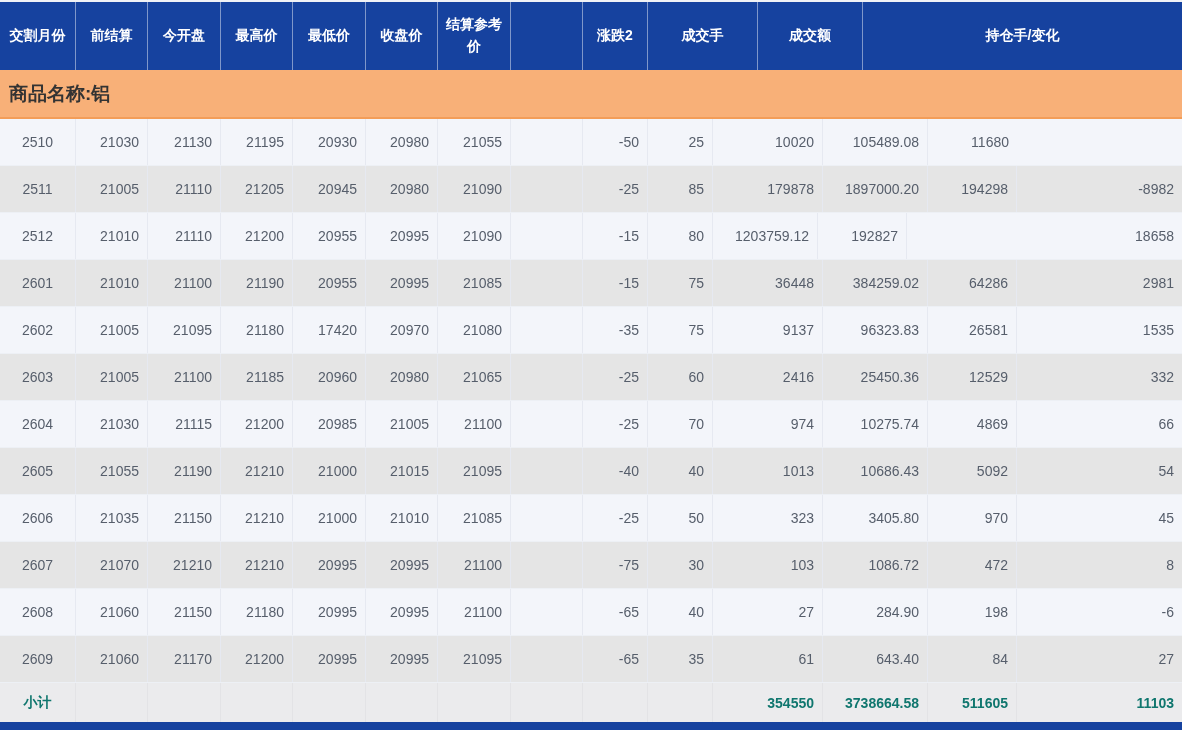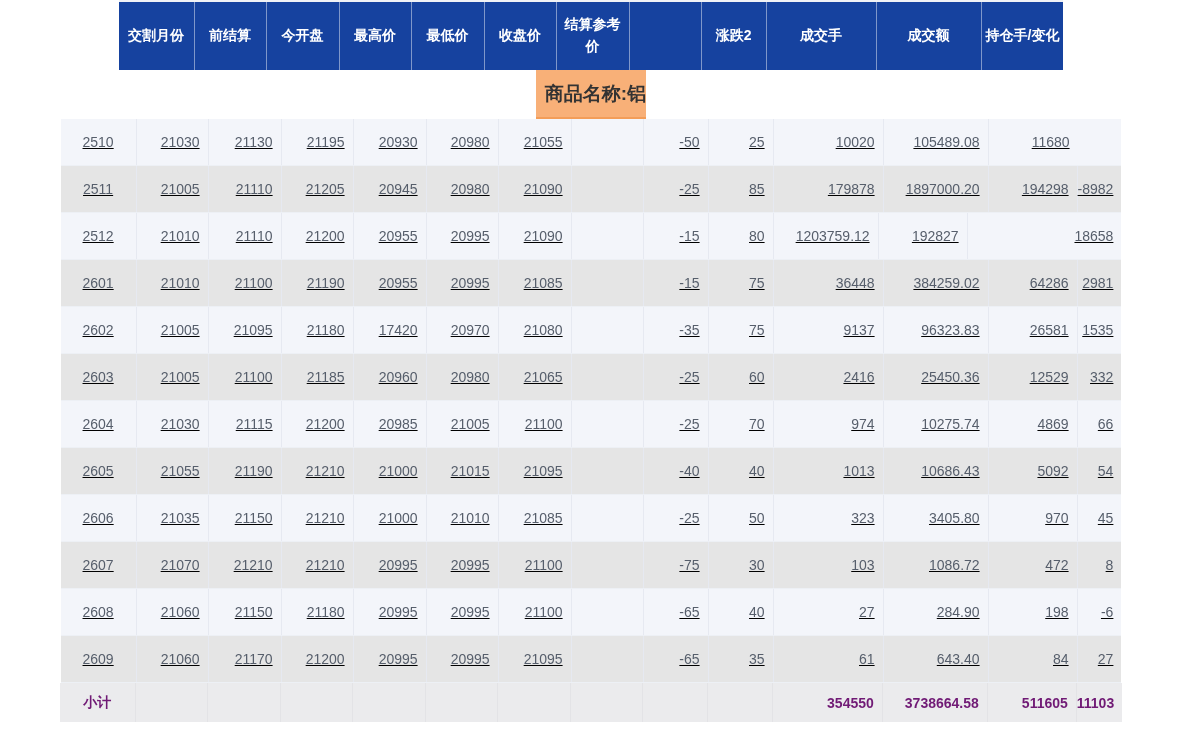--- a/index.html
+++ b/index.html
@@ -2,21 +2,20 @@
 <html><head>
 <meta charset="utf-8">
 <style>
   html, body { margin: 0; padding: 0; background: #fff; }
   .app {
     width: 1182px; height: 730px;
     font-family: "Liberation Sans", "DejaVu Sans", sans-serif;
     display: flex; flex-direction: column;
     overflow: hidden; background: #fff;
     box-sizing: border-box;
-    align-items: center;
   }
   * { box-sizing: border-box; }
 
   
   .thead {
     height: 70px; background: #16429f; display: flex;
     border-top: 2px solid #f0f2f6;
     flex: 0 0 auto;
   }
   .hcell {
@@ -46,36 +45,36 @@
   
   .commodity {
     height: 49px; background: #f8b078; flex: 0 0 auto;
     display: flex; align-items: center;
     padding-left: 9px; font-size: 19px; font-weight: bold; color: #333;
     border-bottom: 2px solid #f39d58;
   }
 
   
   .tbody { flex: 0 0 auto; }
-  .row { height: 47px; display: flex; border-bottom: 1px solid #edf0f5; text-decoration: underline; }
+  .row { height: 47px; display: flex; border-bottom: 1px solid #edf0f5; }
   .row.odd  { background: #f3f5fa; }
   .row.even { background: #e5e5e5; }
   .cell {
     display: flex; align-items: center;
     font-size: 14px; color: #565e6b;
     border-right: 1px solid #e6e9f1;
   }
   .cell:last-child { border-right: none; }
   .cell.center { justify-content: center; }
   .cell.num { justify-content: flex-end; padding-right: 8px; }
 
   
   .subtotal { height: 39px; display: flex; background: #ebebed; flex: 0 0 auto; }
   .subtotal .cell {
-    font-weight: bold; color: #701a75;
+    font-weight: bold; color: #0f766e;
     border-right: 1px solid #e3e3e6;
   }
   .subtotal .cell:last-child { border-right: none; }
 
   
   .bottom-bar { height: 8px; background: #16429f; flex: 0 0 auto; }
 </style>
 </head>
 <body>
 

